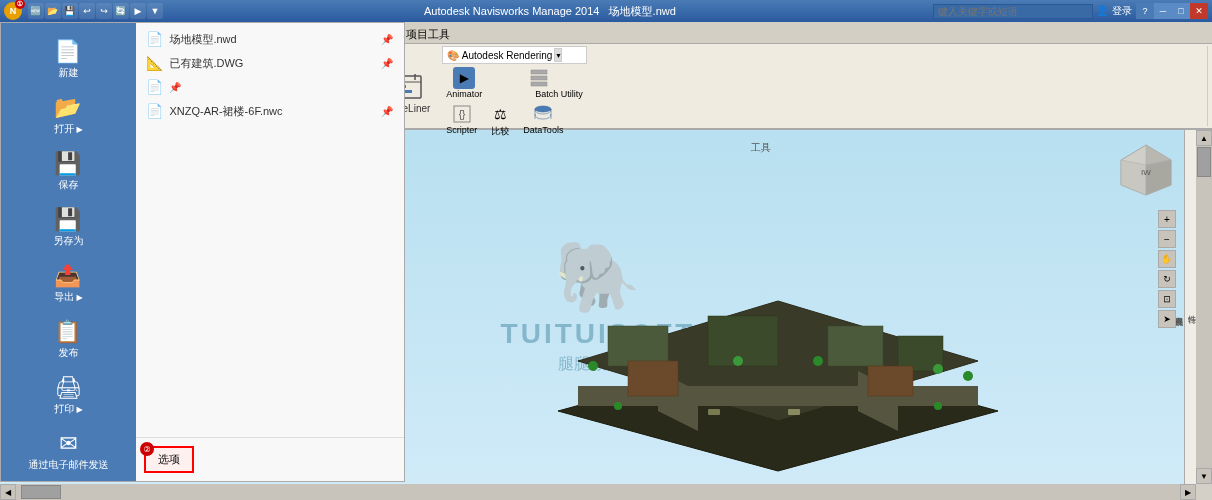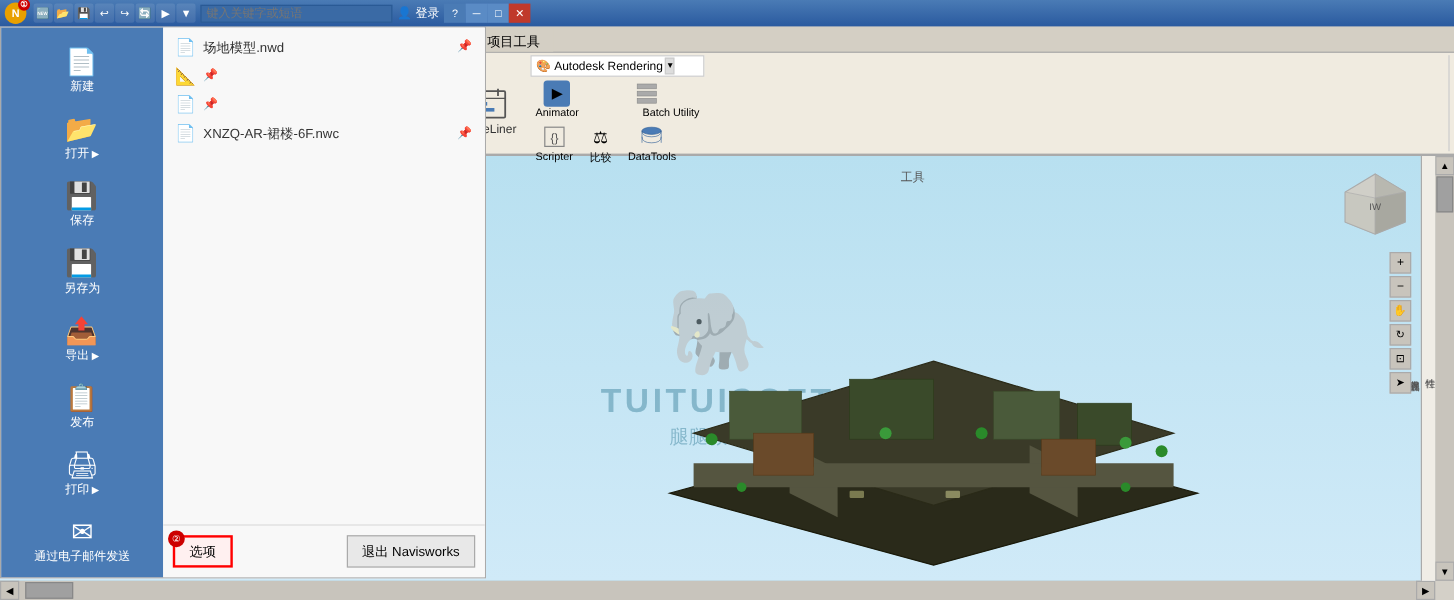--- a/index.html
+++ b/index.html
@@ -76,20 +76,24 @@
   <div class="quick-access">
     <div class="qa-btn">🆕</div>
     <div class="qa-btn">📂</div>
     <div class="qa-btn">💾</div>
     <div class="qa-btn">↩</div>
     <div class="qa-btn">↪</div>
     <div class="qa-btn">🔄</div>
     <div class="qa-btn">▶</div>
     <div class="qa-btn">▼</div>
   </div>
+  <div style="flex:1;text-align:center;font-size:11px;">
+    <span>Autodesk Navisworks Manage 2014</span> &nbsp;
+    <span>场地模型.nwd</span>
+  </div>
   <input style="background: rgb(58, 106, 165); border: 1px solid rgb(42, 90, 149); color: white; font-size: 10px; padding: 1px 4px; width: 160px;" placeholder="键入关键字或短语">
   <div style="color:white;margin:0 4px;font-size:10px;">👤 登录</div>
   <div class="title-ctrl question">?</div>
   <div class="title-ctrl">─</div>
   <div class="title-ctrl">□</div>
   <div class="title-ctrl close">✕</div>
 </div>
 
 <div style="position:absolute;top:22px;left:0;right:0;height:22px;background:#d4cfc4;border-bottom:1px solid #aaa;display:flex;padding-top:2px;z-index:150;">
   <div style="width:22px;height:100%;background:#3a5f8a;margin-right:2px;"></div>
@@ -287,38 +291,38 @@
 
   <div class="dropdown-right">
     <div class="recent-list">
       <div class="recent-item">
         <span class="recent-item-icon">📄</span>
         <span class="recent-item-name">场地模型.nwd</span>
         <span class="recent-item-pin">📌</span>
       </div>
       <div class="recent-item">
         <span class="recent-item-icon">📐</span>
+        <span class="recent-item-name">已有建筑.DWG</span>
         <span class="recent-item-pin">📌</span>
       </div>
       <div class="recent-item">
         <span class="recent-item-icon">📄</span>
         <span class="recent-item-pin">📌</span>
       </div>
       <div class="recent-item">
         <span class="recent-item-icon">📄</span>
         <span class="recent-item-name">XNZQ-AR-裙楼-6F.nwc</span>
         <span class="recent-item-pin">📌</span>
       </div>
     </div>
     <div class="dropdown-footer">
       <div style="position:relative;display:inline-block;">
         <div style="position:absolute;top:-4px;left:-4px;width:14px;height:14px;background:#c00;border-radius:50%;color:white;font-size:8px;display:flex;align-items:center;justify-content:center;z-index:10;">②</div>
         <button class="footer-btn highlighted">选项</button>
       </div>
-      <button class="footer-btn">退出 Navisworks</button>
     </div>
   </div>
 </div>
 
 <div class="viewport" style="position:absolute;top:130px;left:0;right:16px;bottom:16px;">
 
   <div style="width:100%;height:100%;background:linear-gradient(to bottom, #b8e0f0 0%, #d0eaf8 100%);position:relative;overflow:hidden;">
 
     <div style="position:absolute;top:30%;left:50%;transform:translateX(-50%);text-align:center;opacity:0.6;z-index:1;">
 

